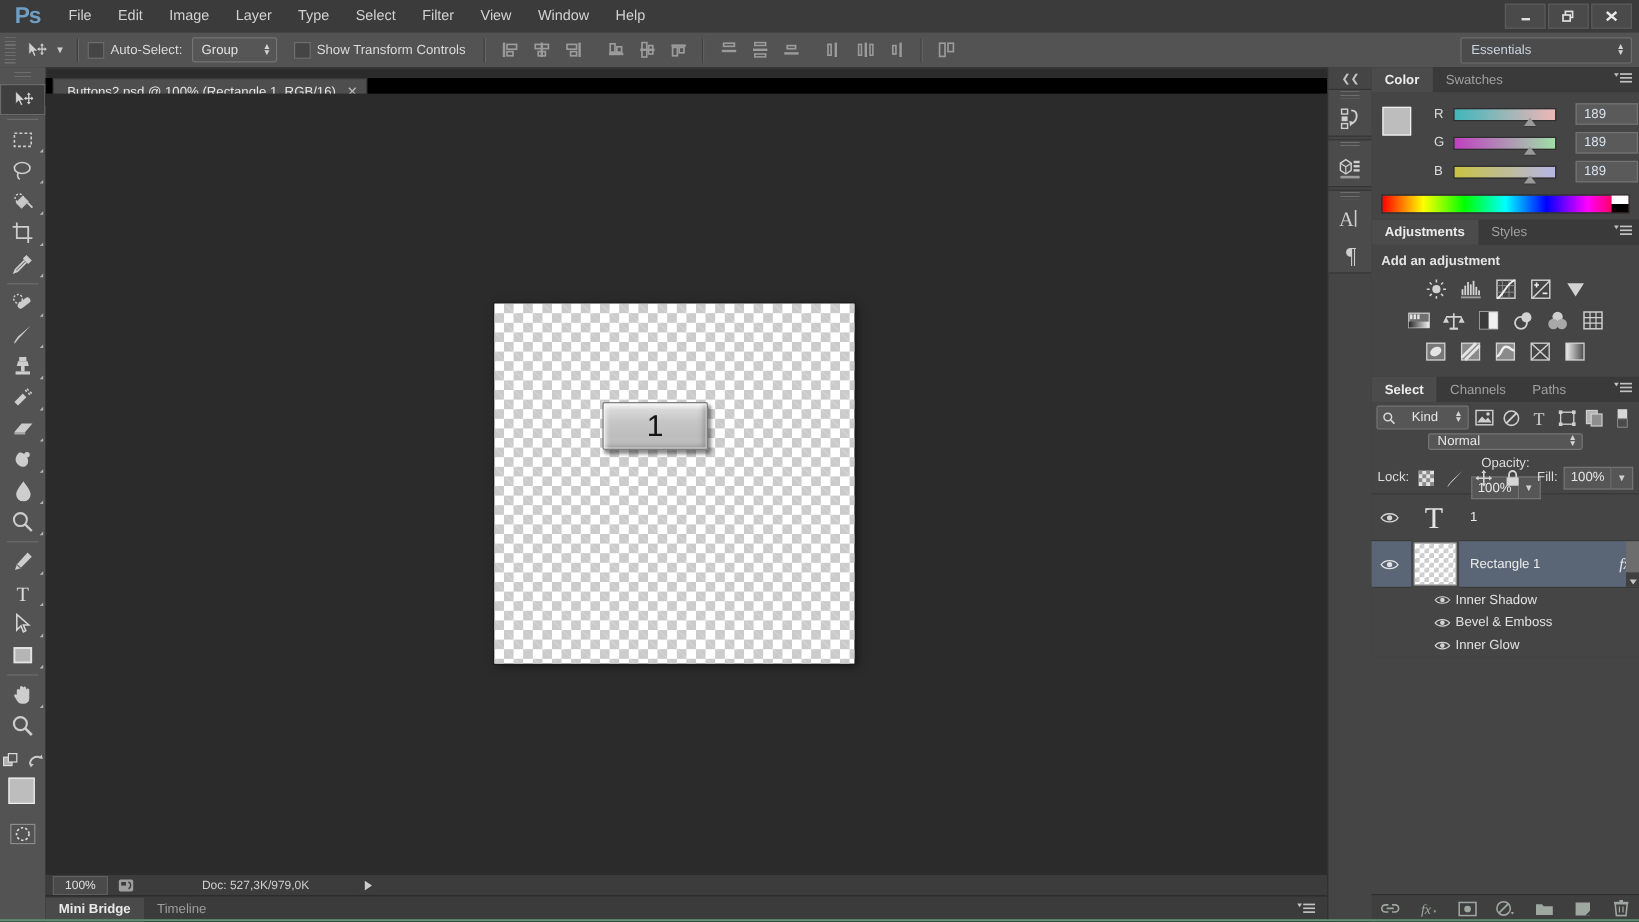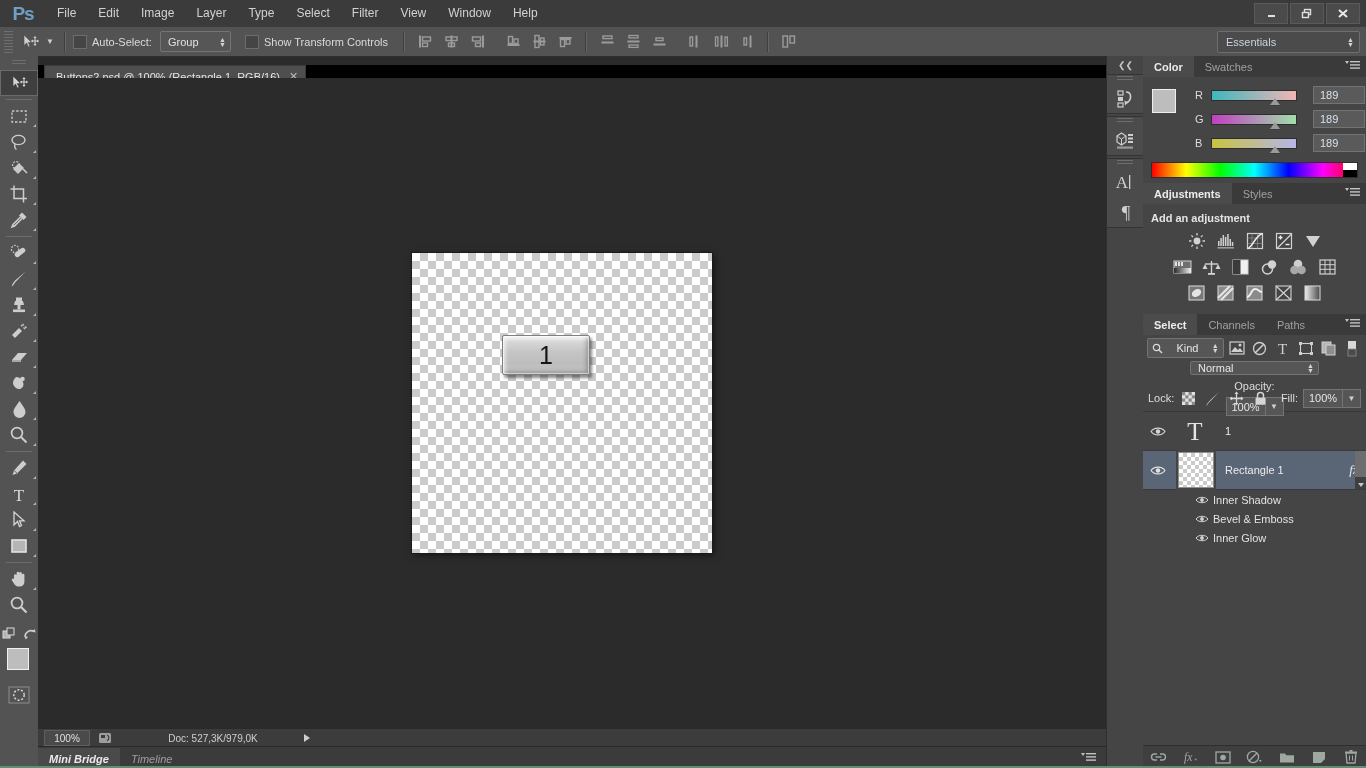--- a/index.html
+++ b/index.html
@@ -91,21 +91,21 @@
   .zoomfield{width:44px;height:14px;background:#4a4a4a;border:1px solid #5f5f5f;margin-left:6px;
     display:flex;align-items:center;justify-content:center;font-size:10px;color:#e0e0e0;}
   .sb-icon{width:22px;height:14px;display:flex;align-items:center;justify-content:center;margin-left:4px;}
   .docfield{height:14px;background:#3c3c3c;display:flex;align-items:center;margin-left:12px;
     width:170px;justify-content:center;font-size:10px;}
   .sb-arrow{width:0;height:0;border-top:4px solid transparent;border-bottom:4px solid transparent;
     border-left:6px solid #cdcdcd;margin-left:6px;}
 
   
   .bottombar{position:absolute;left:38px;top:746px;width:1068px;height:22px;background:#3b3b3b;
-    border-top:1px solid #2a2a2a;display:flex;align-items:flex-end;font-style:italic;}
+    border-top:1px solid #2a2a2a;display:flex;align-items:center;}
   .bb-tab{height:21px;display:flex;align-items:center;padding:0 11px;font-size:11px;color:#9e9e9e;}
   .bb-tab.active{background:#4a4a4a;color:#eaeaea;font-weight:bold;}
   .bb-menu{position:absolute;right:10px;top:5px;}
 
   
   .minidock{position:absolute;left:1106px;top:56px;width:37px;height:712px;background:#454545;
     border-right:1px solid #2e2e2e;border-left:1px solid #2e2e2e;}
   .md-collapse{height:18px;display:flex;align-items:center;justify-content:center;color:#c4c4c4;font-size:9px;
     background:#454545;}
   .md-group{border-top:1px solid #343434;border-bottom:1px solid #343434;margin-bottom:2px;background:#4b4b4b;}

